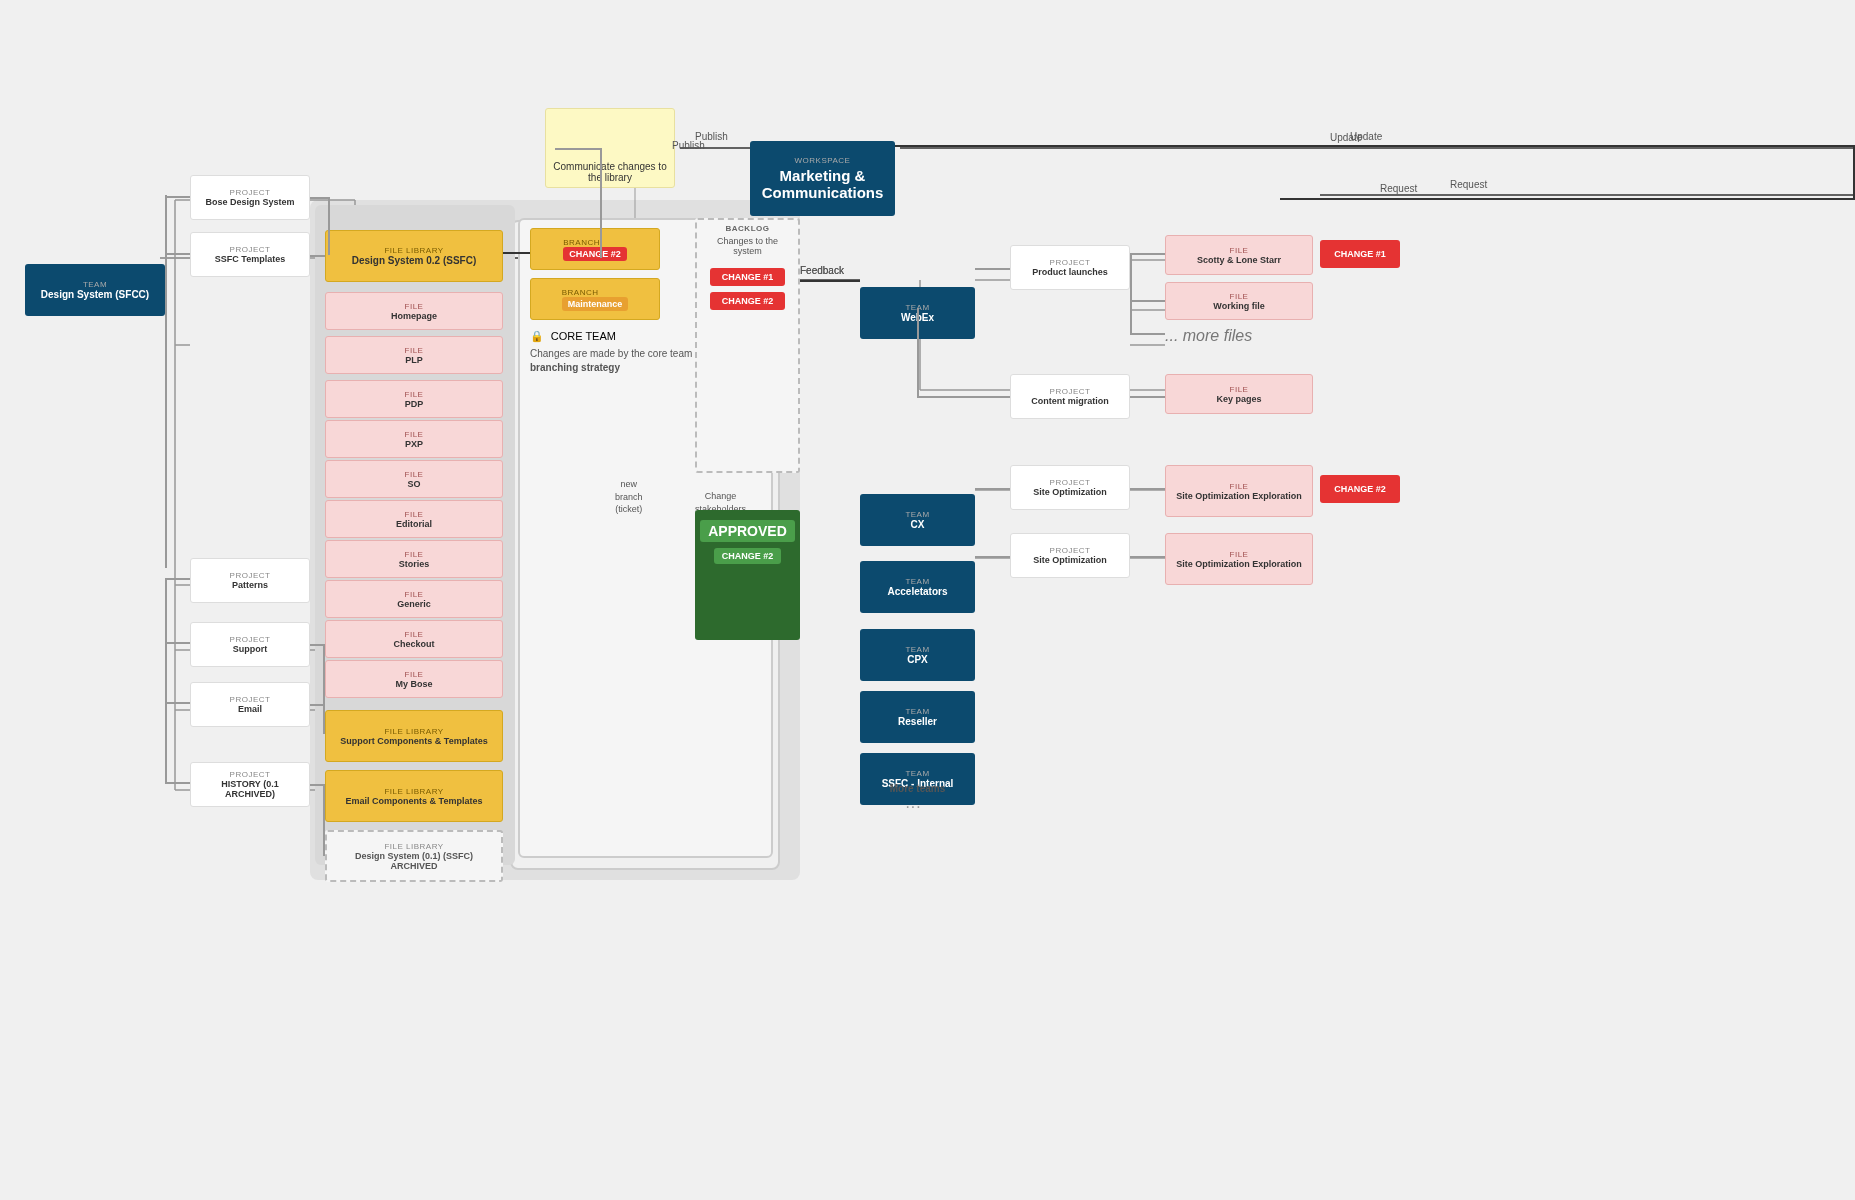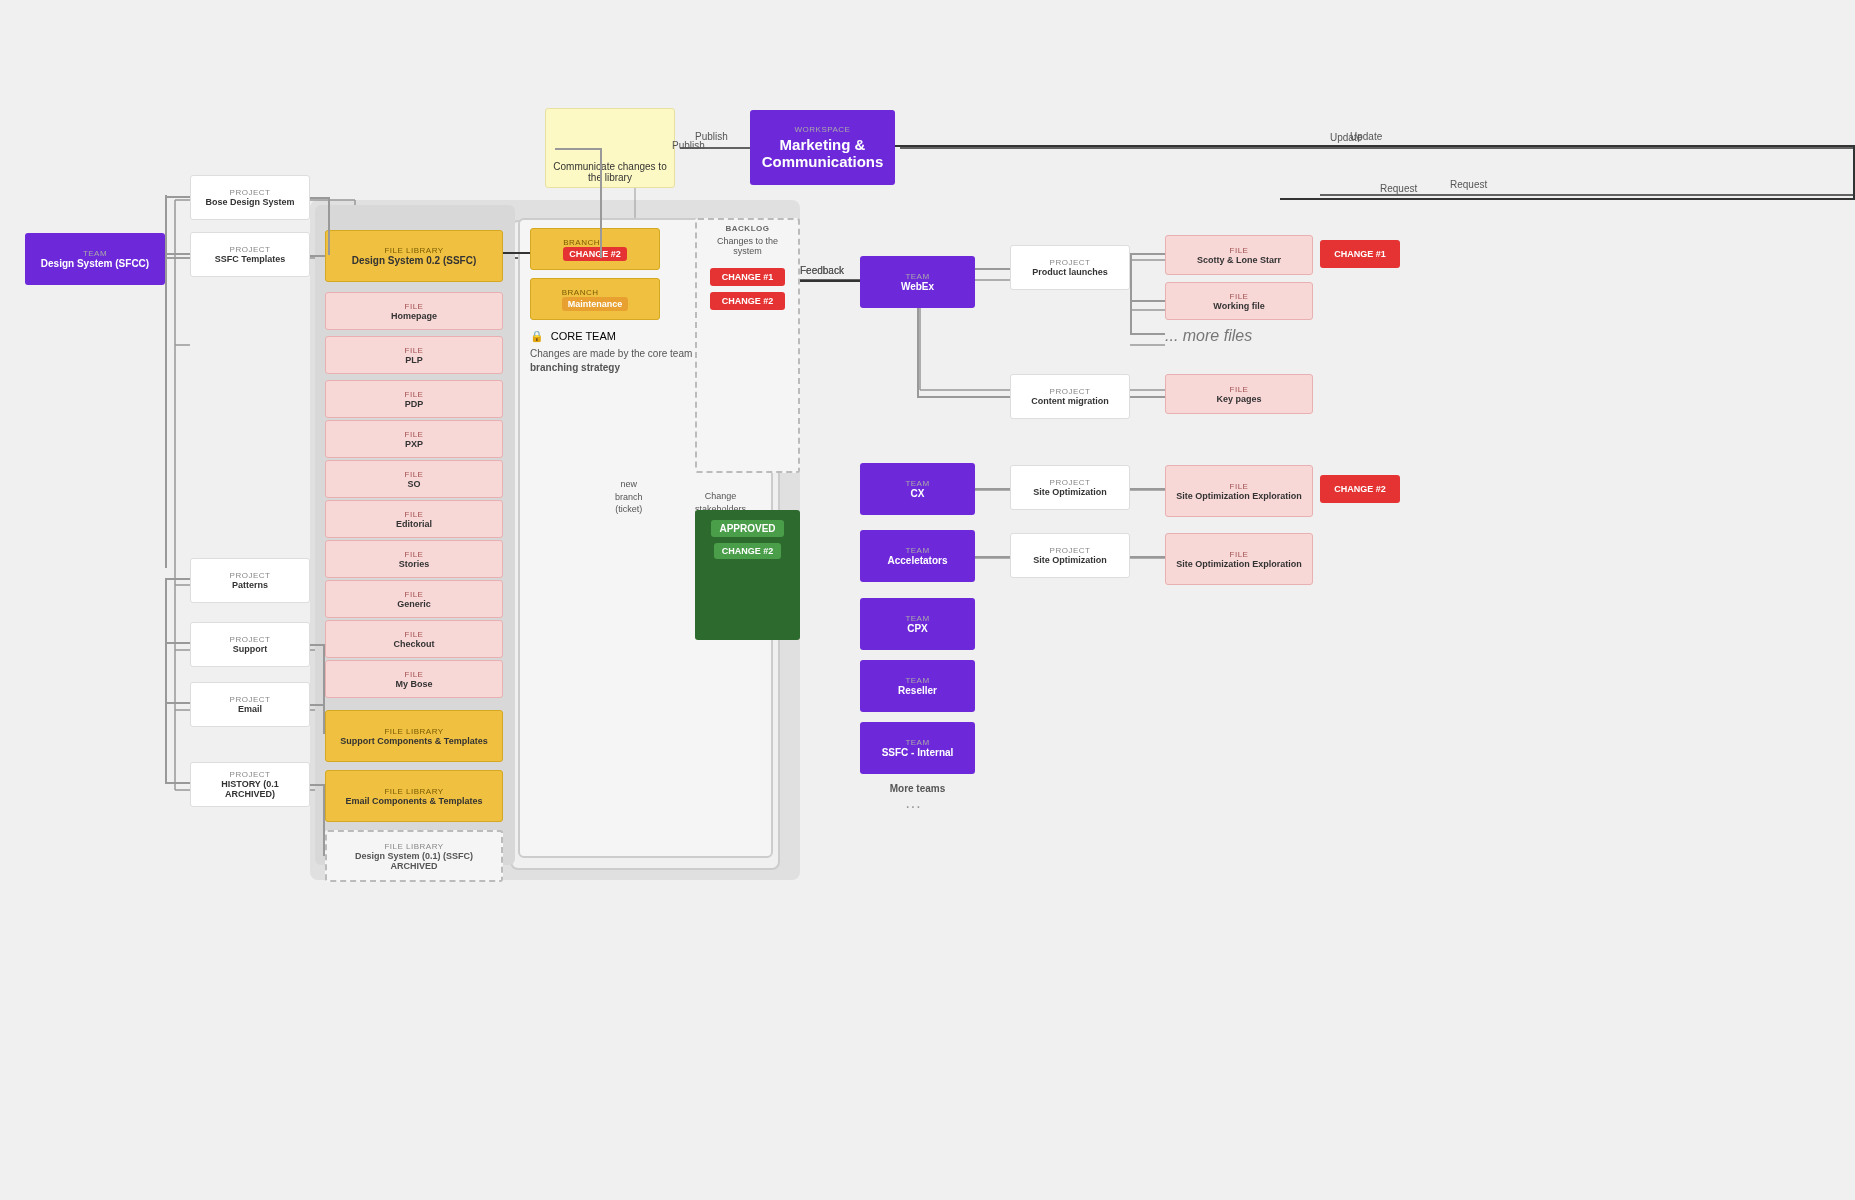--- a/index.html
+++ b/index.html
@@ -22,22 +22,23 @@
       position: absolute;
       border-radius: 3px;
       text-align: center;
       display: flex;
       flex-direction: column;
       align-items: center;
       justify-content: center;
       padding: 4px 6px;
     }
     .box-black {
-      background: #6d28d9;
+      background: #0c4a6e;
       color: #fff;
+      margin-top: 31px;
     }
     .box-white {
       background: #fff;
       color: #333;
       border: 1px solid #ddd;
     }
     .box-yellow {
       background: #f0c040;
       color: #333;
       border: 1px solid #d4a820;
@@ -387,21 +388,21 @@
       <div class="box box-red" style="position:relative; width:75px; padding:4px 0; font-size:9px; font-weight:bold;">CHANGE #1</div>
       <div class="box box-red" style="position:relative; width:75px; padding:4px 0; font-size:9px; font-weight:bold;">CHANGE #2</div>
     </div>
   </div>
 
   <div style="position:absolute; left:695px; top:490px; font-size:9px; color:#555; text-align:center; line-height:1.4;">
     Change<br>stakeholders
   </div>
 
   <div class="box box-green-dark" style="left:695px; top:510px; width:105px; height:130px; justify-content:flex-start; padding-top:10px;">
-    <div class="box box-green-light" style="position:relative; padding:3px 8px; font-size:10px; font-weight:bold; margin-bottom:6px;">APPROVED</div>
+    <div class="box box-green-light" style="position:relative; padding:3px 8px; font-size:14px; font-weight:bold; margin-bottom:6px;">APPROVED</div>
     <div class="box box-green-light" style="position:relative; padding:3px 8px; font-size:9px; font-weight:bold;">CHANGE #2</div>
   </div>
 
   <div style="position:absolute; left:800px; top:265px; font-size:10px; color:#555;">Feedback</div>
 
   <div style="position:absolute; left:800px; top:280px; width:60px; height:2px; background:#333;"></div>
 
   <div class="box box-black" style="left:860px; top:256px; width:115px; height:52px;">
     <span class="label-small-white">TEAM</span>
     <span class="bold text-sm">WebEx</span>

